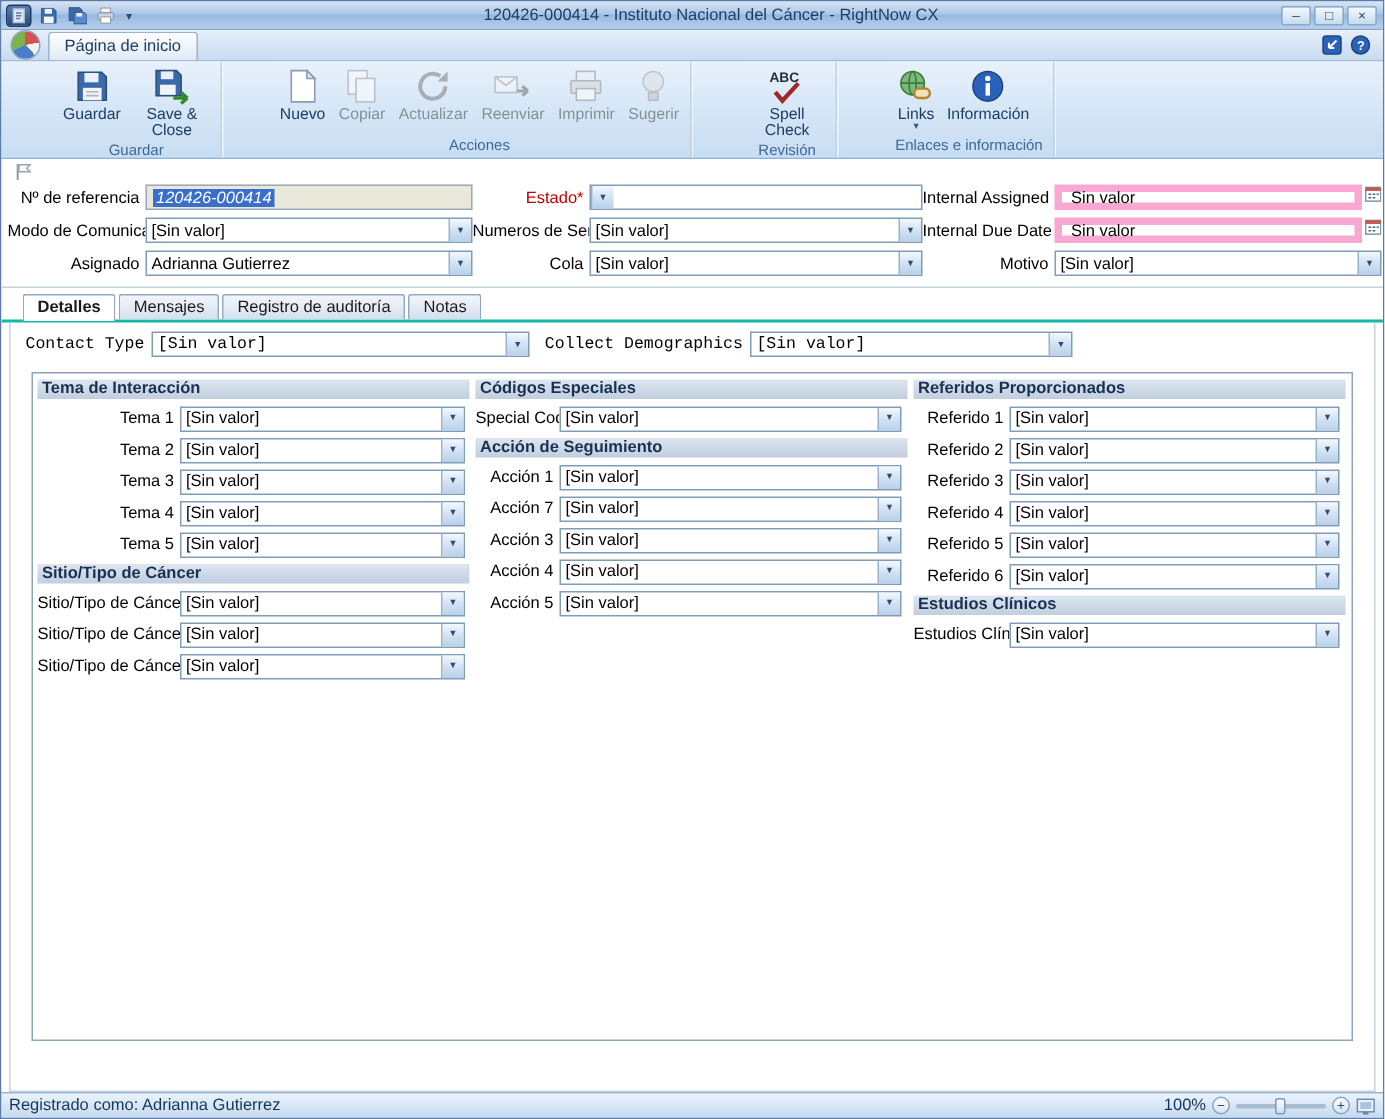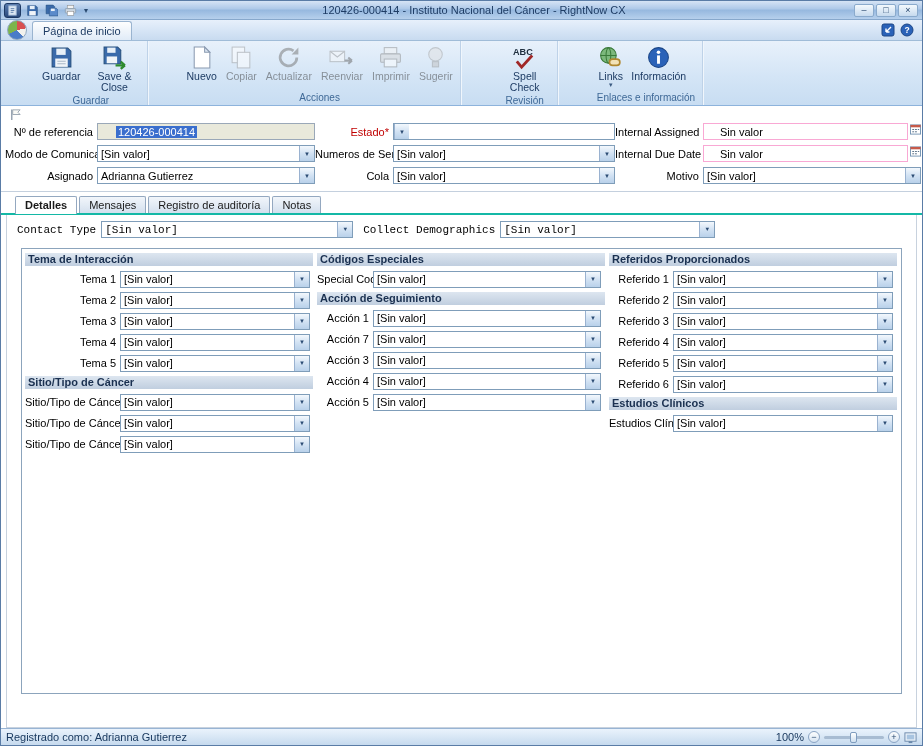--- a/index.html
+++ b/index.html
@@ -43,29 +43,29 @@
   .flagrow{height:15px;padding:2px 0 0 8px;}
   .flag svg{width:13px;height:13px;}
 
   .topform{padding:2px 0 2px 4px;border-bottom:1px solid #c4d0de;margin-bottom:4px;}
   .fr{display:flex;align-items:center;margin-bottom:5px;height:17px;}
   .fl{text-align:right;padding-right:4px;color:#000;white-space:nowrap;overflow:hidden;}
   .w1{width:92px;flex:0 0 92px;}
   .w2{width:78px;flex:0 0 78px;}
   .w3{width:88px;flex:0 0 88px;}
   .req{color:#c00000;}
-  .refbox{width:218px;flex:0 0 218px;height:17px;background:#e9e9db;border:1px solid #9aa8b8;display:flex;align-items:center;padding:0 18px;}
+  .refbox{width:218px;flex:0 0 218px;height:17px;background:#e9e9db;border:1px solid #9aa8b8;display:flex;align-items:center;padding:0 4px;font-style:italic;}
   .refbox .sel{background:#3a6ecd;color:#fff;padding:0 2px;}
   .combo{display:flex;align-items:stretch;border:1px solid #7f9db9;background:#fff;height:17px;}
   .cval{flex:1;padding:1.5px 3px;white-space:nowrap;overflow:hidden;color:#000;}
   .cbtn{width:15px;flex:0 0 15px;display:flex;align-items:center;justify-content:center;font-size:6px;color:#2c4c74;background:linear-gradient(#f3f8fd,#d2e2f3 50%,#b9d1ea);border-left:1px solid #9ab2d0;}
   .c1{width:218px;flex:0 0 218px;}
   .c2{width:222px;flex:0 0 222px;}
   .c3{width:218px;flex:0 0 218px;}
-  .datebox{width:205px;flex:0 0 205px;height:17px;border:1px solid #f9a8d4;background:#fff;display:flex;align-items:center;padding:0 13px;}
+  .datebox{width:205px;flex:0 0 205px;height:17px;border:5px solid #f9a8d4;background:#fff;display:flex;align-items:center;padding:0 3px;}
   .calbtn{width:11px;height:15px;margin-left:2px;overflow:hidden;}
   .calbtn svg{width:11px;height:11px;}
 
   .maintabs,.subtabs{display:flex;align-items:flex-end;gap:2px;height:19px;flex:0 0 19px;}
   .maintabs{padding-left:14px;border-bottom:2px solid #14b8a6;}
   .subtabs{padding-left:8px;}
   .mtab{padding:2px 9px;border:1px solid #94a8c0;border-bottom:none;border-radius:2px 2px 0 0;background:linear-gradient(#f2f6fb,#d4e0ee);height:17px;color:#1a1a1a;white-space:nowrap;}
   .mtab.active{background:#fff;font-weight:bold;margin-bottom:-1px;height:18px;}
 
   .dcontent{flex:1;margin:0 5px;border:1px solid #c8d2de;border-top:none;padding:6px 8px 0;display:flex;flex-direction:column;overflow:hidden;}

